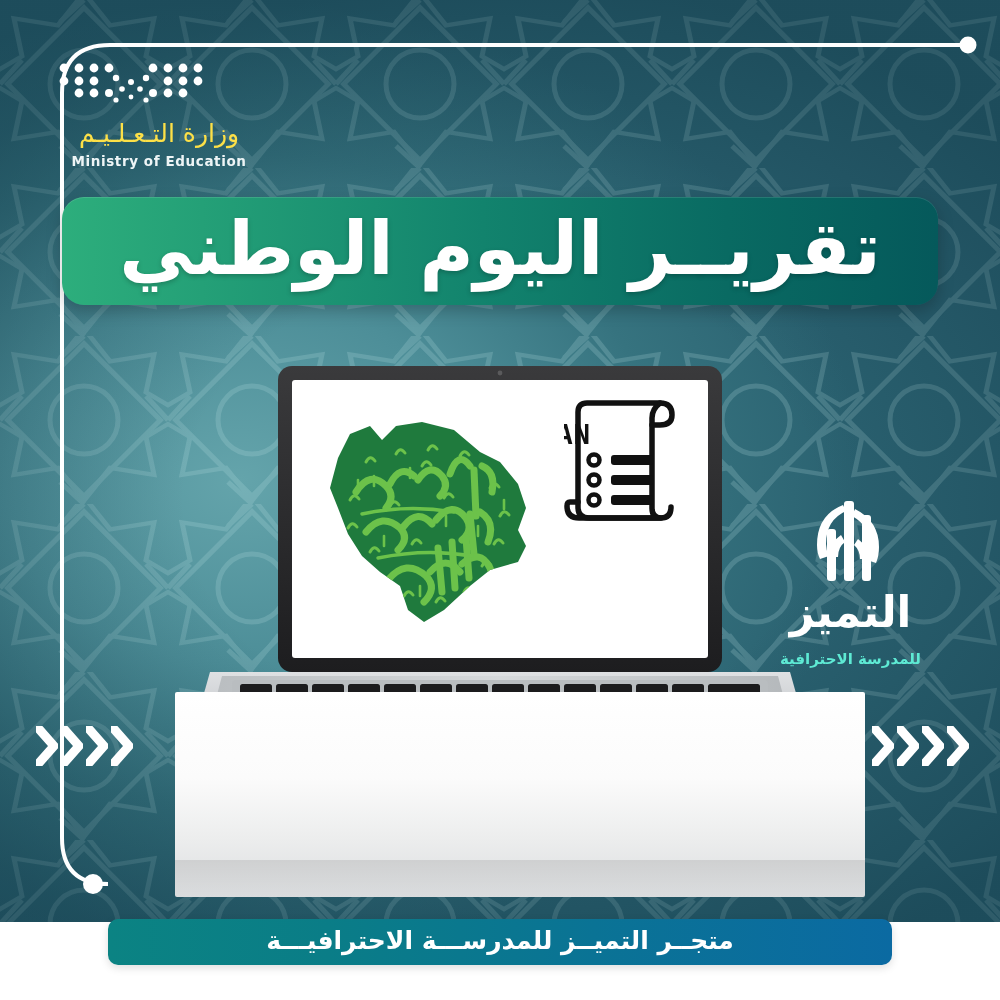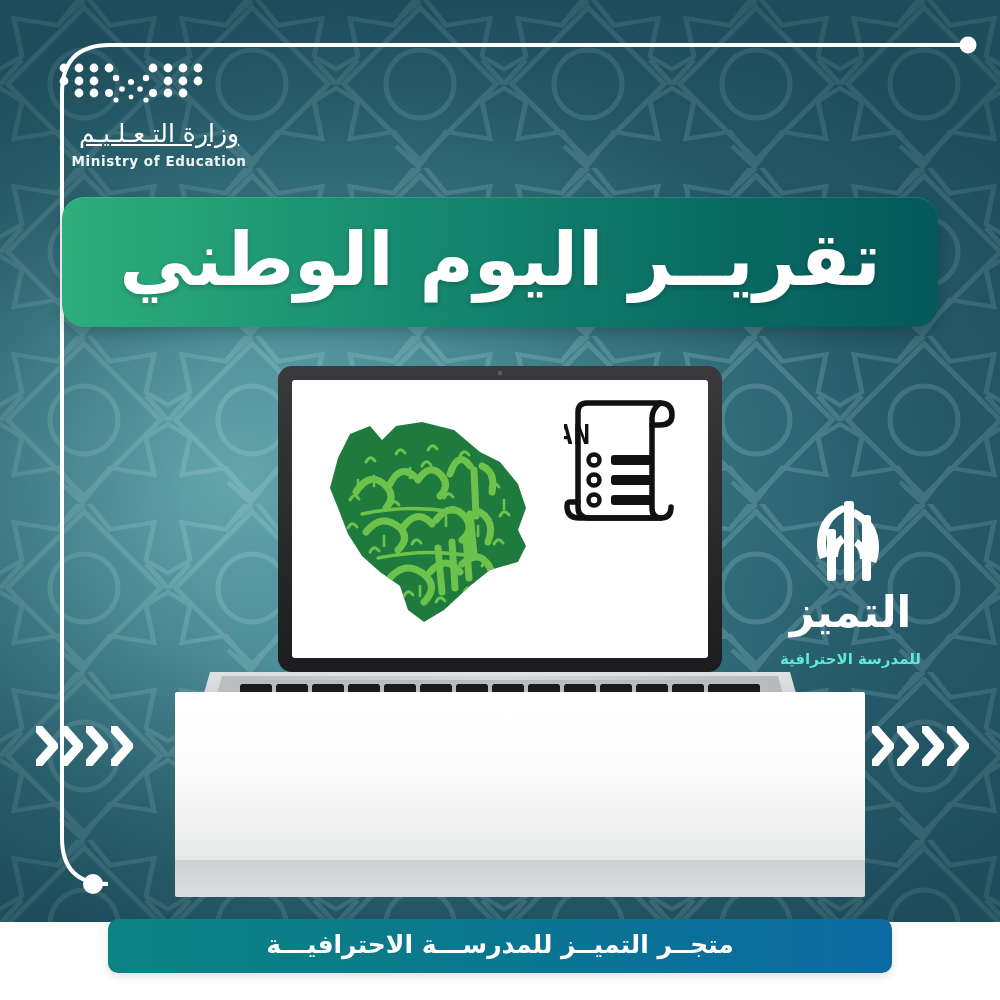--- a/index.html
+++ b/index.html
@@ -43,31 +43,31 @@
   
   .moe {
     position:absolute; left:34px; top:58px;
     width:250px;
     text-align:center;
     color:#fff;
   }
   .moe-dots { width:150px; height:46px; display:block; margin:0 auto 16px 22px; }
   .moe-ar {
     font-size:25px; letter-spacing:1px; font-weight:400;
-    line-height:1.1; color:#ffffff; direction:rtl;text-decoration:underline;
+    line-height:1.1; color:#fde047; direction:rtl;
   }
   .moe-en {
     font-size:13.5px; letter-spacing:.6px; margin-top:5px;
     color:#eef5f6; font-weight:700;
   }
 
   
   .title-banner {
     position:absolute; left:62px; top:197px;
-    width:876px; height:130px;
+    width:876px; height:108px;
     border-radius:22px;
     background:linear-gradient(90deg, #2dae7c 0%, #24a077 16%, #12836d 48%, #096a62 76%, #05595b 100%);
     box-shadow:0 6px 16px rgba(0,0,0,.22), inset 0 1px 0 rgba(255,255,255,.12);
     display:flex; align-items:center; justify-content:center;
     overflow:hidden;
   }
   .title-text {
     color:#ffffff;
     font-size:74px;
     font-weight:700;
@@ -129,21 +129,21 @@
   .chev svg { display:block; }
 
   
   .footer-wrap {
     position:absolute; left:0; bottom:0;
     width:1000px; height:78px;
     background:#ffffff;
   }
   .footer-bar {
     position:absolute; left:108px; top:919px;
-    width:784px; height:54px;
+    width:784px; height:46px;
     border-radius:10px;
     background:linear-gradient(90deg, #0b8383 0%, #0a7d87 28%, #0a7395 62%, #0b6aa2 100%);
     display:flex; align-items:center; justify-content:center;
     box-shadow:0 3px 8px rgba(0,0,0,.13);
   }
   .footer-text {
     color:#ffffff; font-size:25px; font-weight:700;
     direction:rtl; line-height:1; white-space:nowrap;
     padding-bottom:3px;
   }

